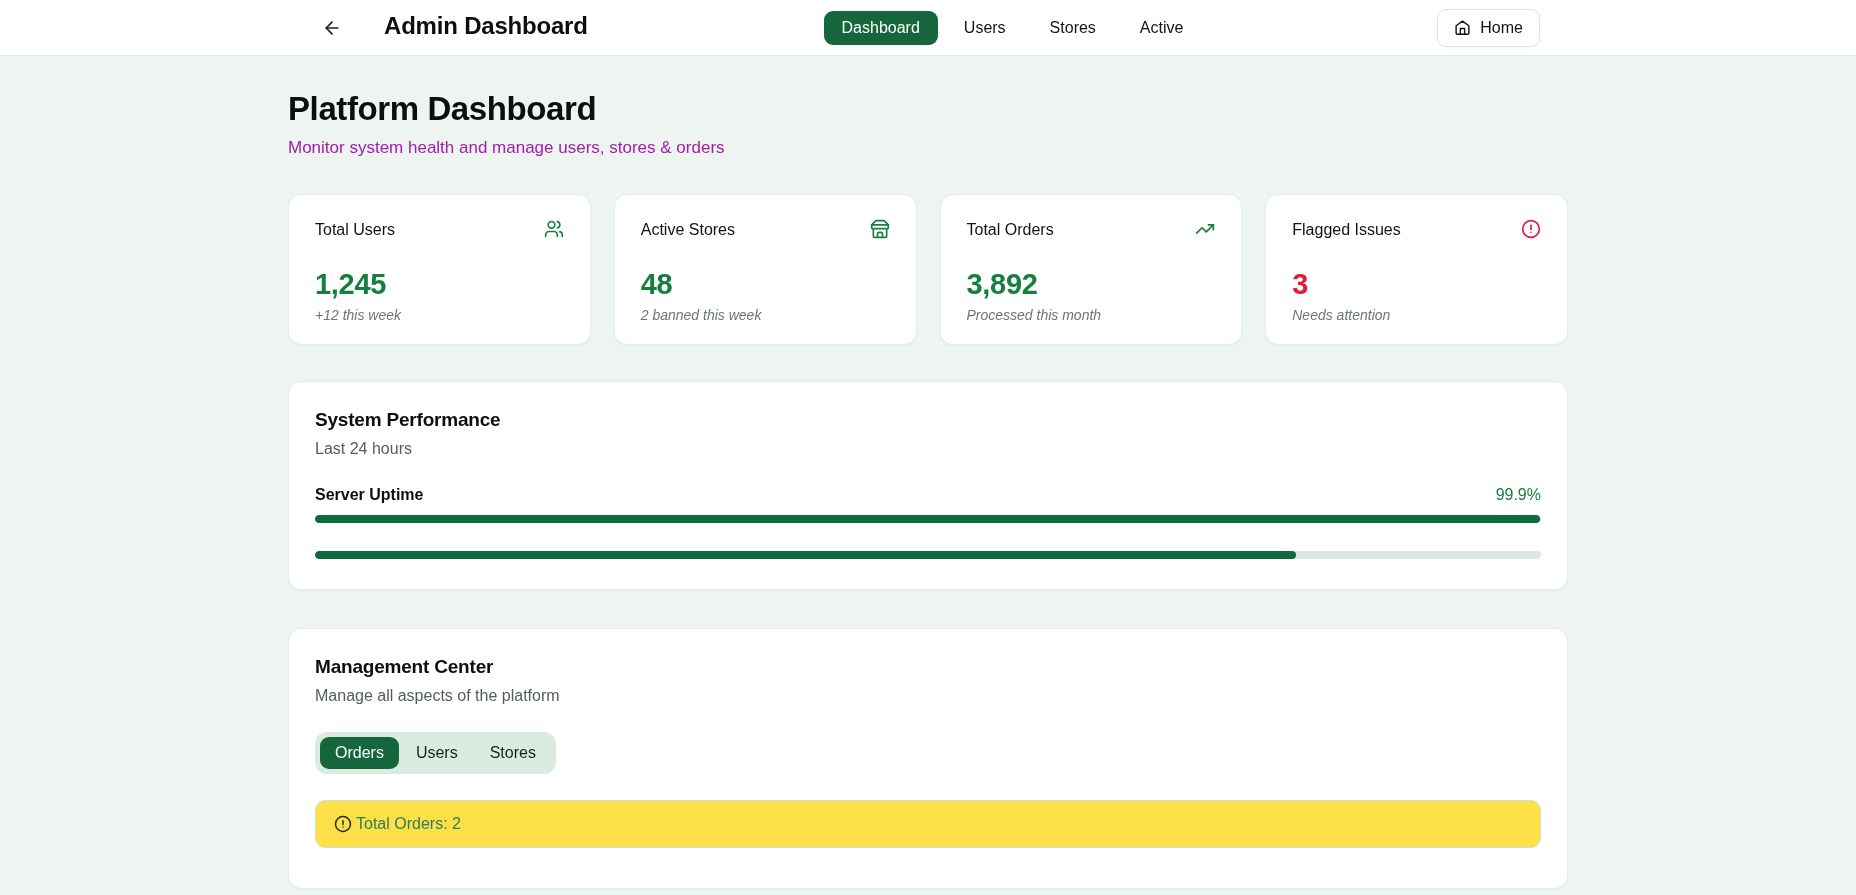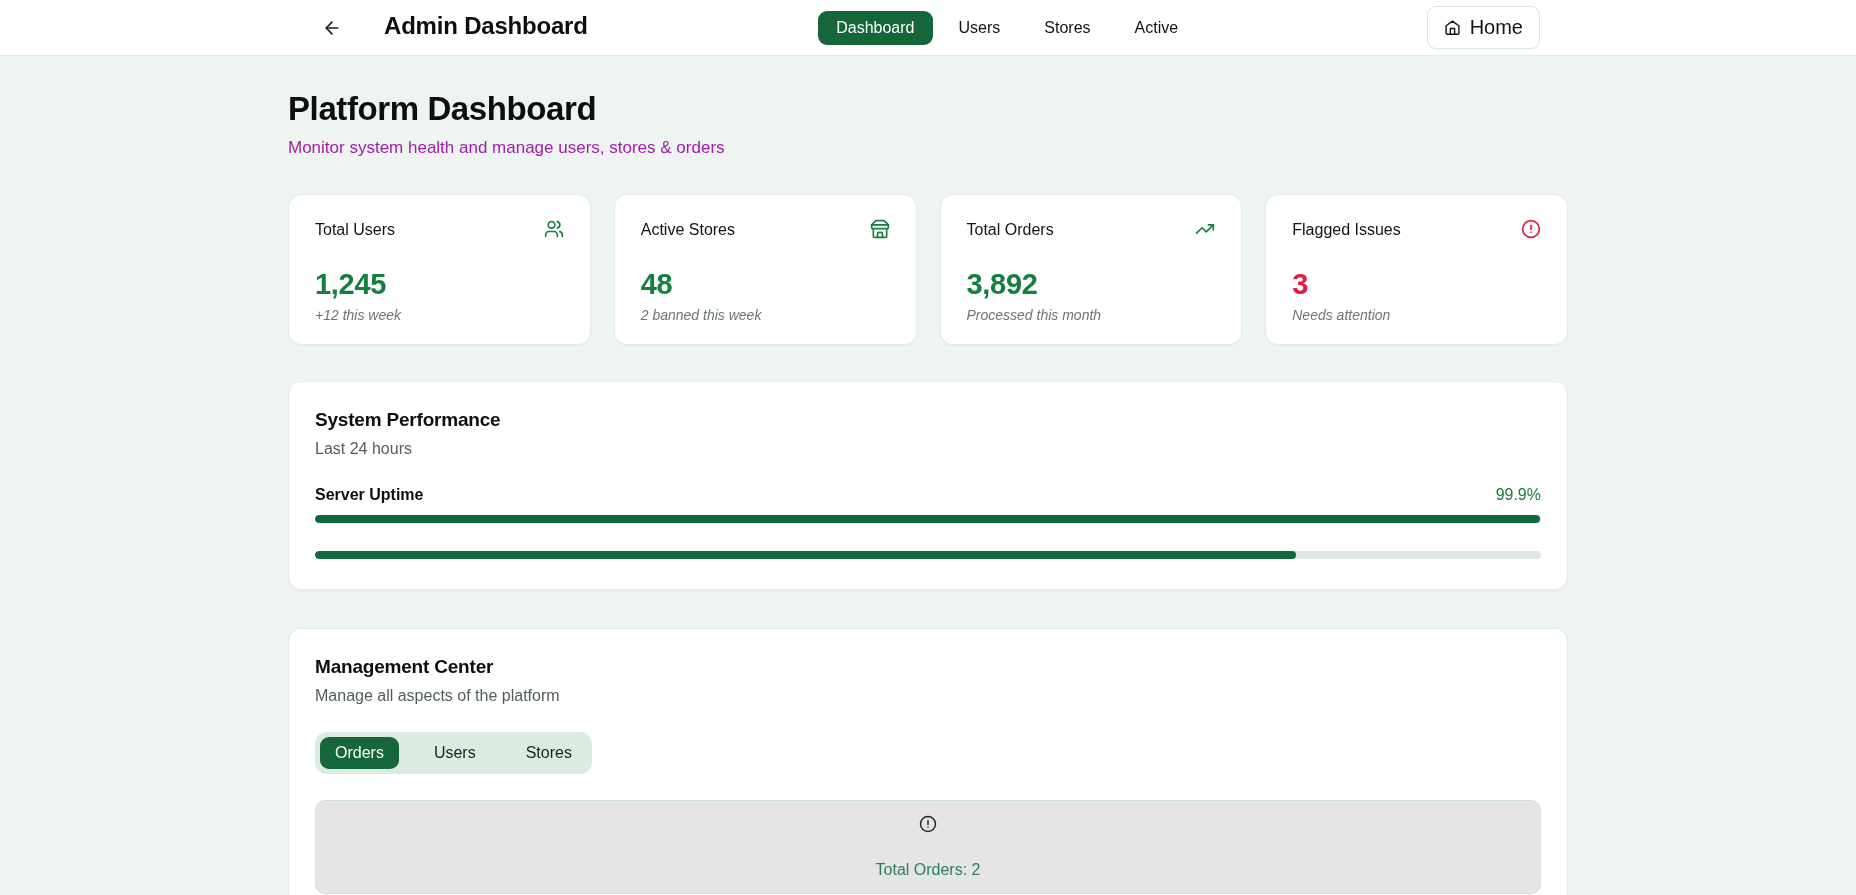--- a/index.html
+++ b/index.html
@@ -33,21 +33,21 @@
   }
   .app-title { font-size: 24px; font-weight: 700; letter-spacing: -0.2px; }
   .nav-tabs { display: flex; align-items: center; gap: 8px; margin: 0 auto; }
   .nav-tab {
     font-size: 16px; font-weight: 500; color: #101513;
     padding: 9px 18px; border-radius: 9px; line-height: 1;
   }
   .nav-tab.active { background: #15673b; color: #ffffff; }
   .home-btn {
     display: flex; align-items: center; gap: 9px;
-    font-size: 20px; font-weight: 500; color: #101513;
+    font-size: 16px; font-weight: 500; color: #101513;
     background: #ffffff;
     border: 1px solid #d7e9dd;
     border-radius: 9px;
     padding: 9px 16px;
     box-shadow: 0 1px 2px rgba(20, 60, 40, 0.04);
   }
 
   
   .main { width: 1280px; margin: 0 auto; padding-top: 34px; }
   .page-title { font-size: 33px; font-weight: 700; letter-spacing: -0.4px; }
@@ -100,35 +100,34 @@
   .progress-fill { height: 100%; border-radius: 5px; background: #0f6a3c; }
 
   
   .mgmt-card { margin-top: 38px; padding: 27px 26px 40px 26px; }
   .seg-control {
     display: inline-flex; align-items: center;
     background: #dcebe1;
     border-radius: 12px;
     padding: 5px;
     margin-top: 27px;
-    gap: 20px;
+    gap: 2px;
   }
   .seg-tab {
     font-size: 16px; font-weight: 500; color: #18201b;
     padding: 8px 15px; border-radius: 9px; line-height: 1;
   }
   .seg-tab.active { background: #15673b; color: #ffffff; font-weight: 500; }
   .info-banner {
     margin-top: 26px;
-    display: flex; align-items: center; gap: 28px;
-    background: #e5e5e5;
+    display: flex; align-items: center; gap: 4px;
+    background: #fde047;
     border: 1px solid #cfe1d6;
     border-radius: 10px;
     padding: 14px 18px;
-    flex-direction: column;
   }
   .info-banner .icon { color: #222a26; display: flex; }
   .info-banner-text { font-size: 16px; color: #2e7d5b; }
 
   svg { display: block; }
 </style>
 </head>
 <body>
 
 <header class="topbar">

